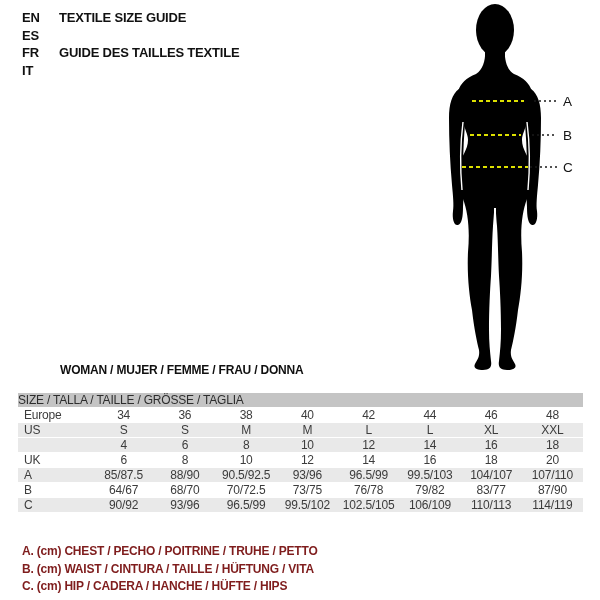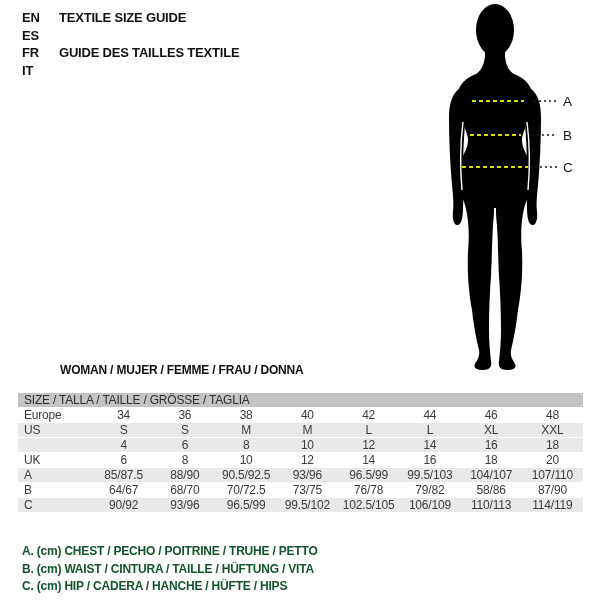--- a/index.html
+++ b/index.html
@@ -35,28 +35,28 @@
     position:absolute;left:18px;top:393px;width:565px;
     border-collapse:collapse;table-layout:fixed;
     font-size:12px;color:var(--table-text);letter-spacing:-0.2px;
   }
   .size-table td{
     height:14px;padding:0;text-align:center;vertical-align:middle;
     border-bottom:1px solid #fff;line-height:14px;white-space:nowrap;
   }
   .size-table td.row-label{text-align:left;padding-left:6px;margin-left:22px;}
   .size-table tr.header-row td{
-    background:var(--header-bg);text-align:left;padding-left:6px;
+    background:var(--header-bg);text-align:left;padding-left:0;
     color:var(--text-dark);height:14px;
   }
   .size-table tr.shaded td{background:var(--shaded-bg);}
   
   .legend{
     position:absolute;left:22px;top:543px;
-    font-size:12px;font-weight:bold;color:#14532d;
+    font-size:12px;font-weight:bold;color:#7f1d1d;
     letter-spacing:-0.2px;line-height:17.6px;white-space:nowrap;
   }
 </style>
 </head>
 <body>
 
 <div class="canvas">
 
   <div class="lang-block" id="langList">
       <div class="lang-row">
@@ -196,21 +196,21 @@
           <td>107/110</td>
         </tr>
         <tr class="">
           <td class="row-label">B</td>
           <td>64/67</td>
           <td>68/70</td>
           <td>70/72.5</td>
           <td>73/75</td>
           <td>76/78</td>
           <td>79/82</td>
-          <td>58/86</td>
+          <td>83/77</td>
           <td>87/90</td>
         </tr>
         <tr class="shaded">
           <td class="row-label">C</td>
           <td>90/92</td>
           <td>93/96</td>
           <td>96.5/99</td>
           <td>99.5/102</td>
           <td>102.5/105</td>
           <td>106/109</td>

